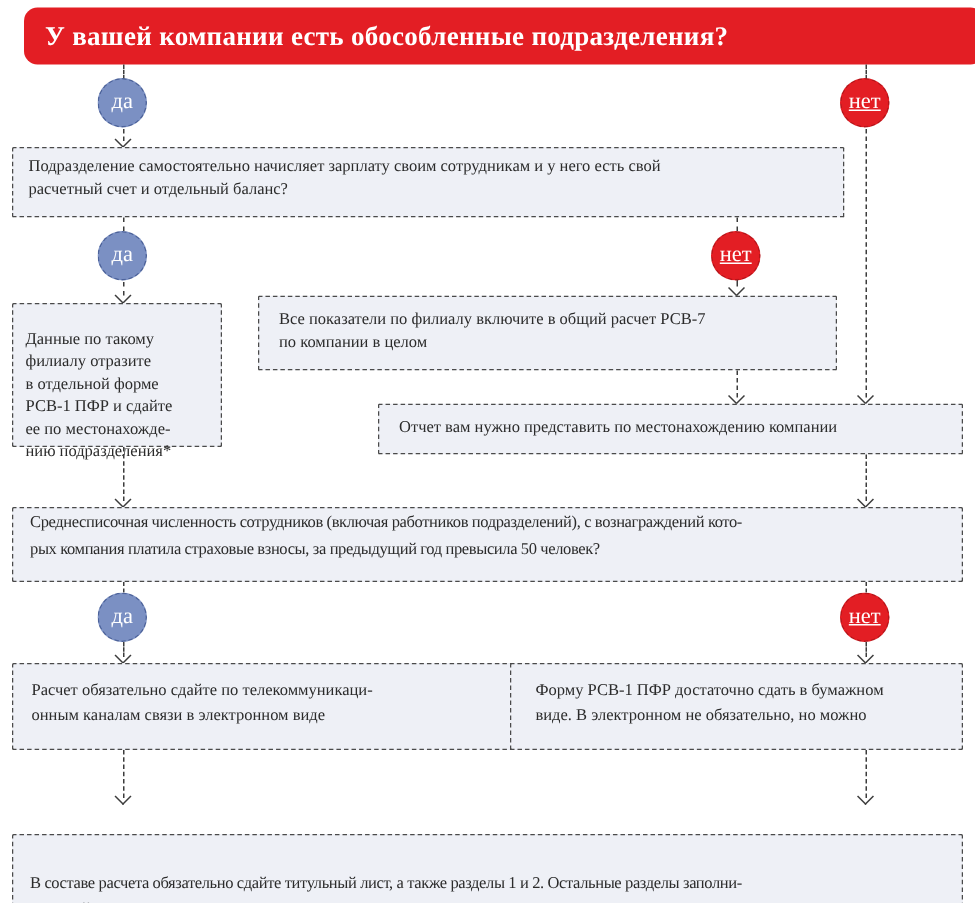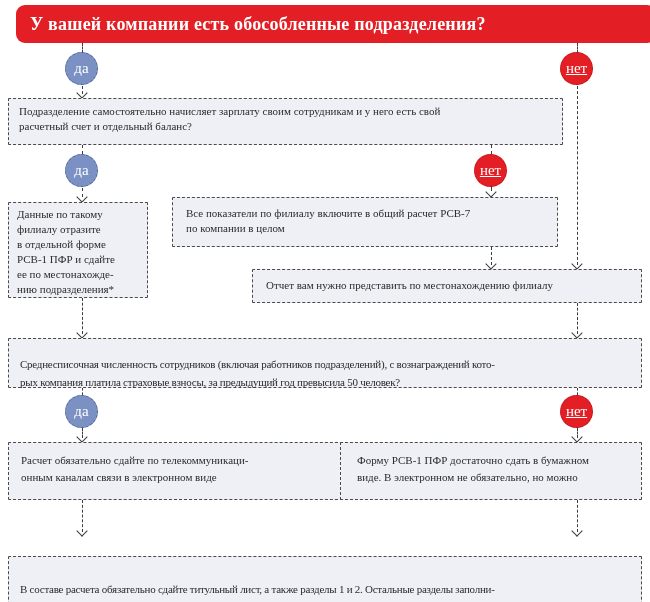--- a/index.html
+++ b/index.html
@@ -65,43 +65,43 @@
   <div class="vline" style="left:82px;top:188px;height:9px"></div>
   <div class="ah" style="left:78px;top:193px"></div>
 
   <div class="vline" style="left:491px;top:145px;height:9px"></div>
   <div class="vline" style="left:491px;top:186px;height:5px"></div>
   <div class="ah" style="left:487px;top:188px"></div>
 
   <div class="badge blue" style="left:65px;top:154px">да</div>
   <div class="badge red" style="left:474px;top:154px">нет</div>
 
-  <div class="node" style="left:8px;top:202px;width:140px;height:96px;padding:4px 8px;line-height:15px;">Данные по такому
+  <div class="node" style="left:8px;top:202px;width:140px;height:96px;padding:16px 8px;line-height:15px;">Данные по такому
 филиалу отразите
 в отдельной форме
 РСВ-1 ПФР и сдайте
 ее по местонахожде-
 нию подразделения*</div>
 
   <div class="node" style="left:172px;top:197px;width:386px;height:50px;padding:8px 13px;">Все показатели по филиалу включите в общий расчет РСВ-7
 по компании в целом</div>
 
   <div class="vline" style="left:491px;top:247px;height:18px"></div>
   <div class="ah" style="left:487px;top:260px"></div>
 
   <div class="node" style="left:252px;top:269px;width:390px;height:34px;padding:0 13px;display:flex;align-items:center;">
-    <span>Отчет вам нужно представить по местонахождению филиалу</span>
+    <span>Отчет вам нужно представить по местонахождению компании</span>
   </div>
 
   <div class="vline" style="left:82px;top:298px;height:36px"></div>
   <div class="ah" style="left:78px;top:329px"></div>
   <div class="vline" style="left:577px;top:303px;height:31px"></div>
   <div class="ah" style="left:573px;top:329px"></div>
 
-  <div class="node tight" style="left:8px;top:338px;width:634px;height:50px;padding:16px 11px;line-height:18px;">Среднесписочная численность сотрудников (включая работников подразделений), с вознаграждений кото-
+  <div class="node tight" style="left:8px;top:338px;width:634px;height:50px;padding:0 11px;line-height:18px;">Среднесписочная численность сотрудников (включая работников подразделений), с вознаграждений кото-
 рых компания платила страховые взносы, за предыдущий год превысила 50 человек?</div>
 
   <div class="vline" style="left:82px;top:388px;height:7px"></div>
   <div class="vline" style="left:82px;top:428px;height:10px"></div>
   <div class="ah" style="left:78px;top:433px"></div>
 
   <div class="vline" style="left:577px;top:388px;height:7px"></div>
   <div class="vline" style="left:577px;top:428px;height:10px"></div>
   <div class="ah" style="left:573px;top:433px"></div>
 

